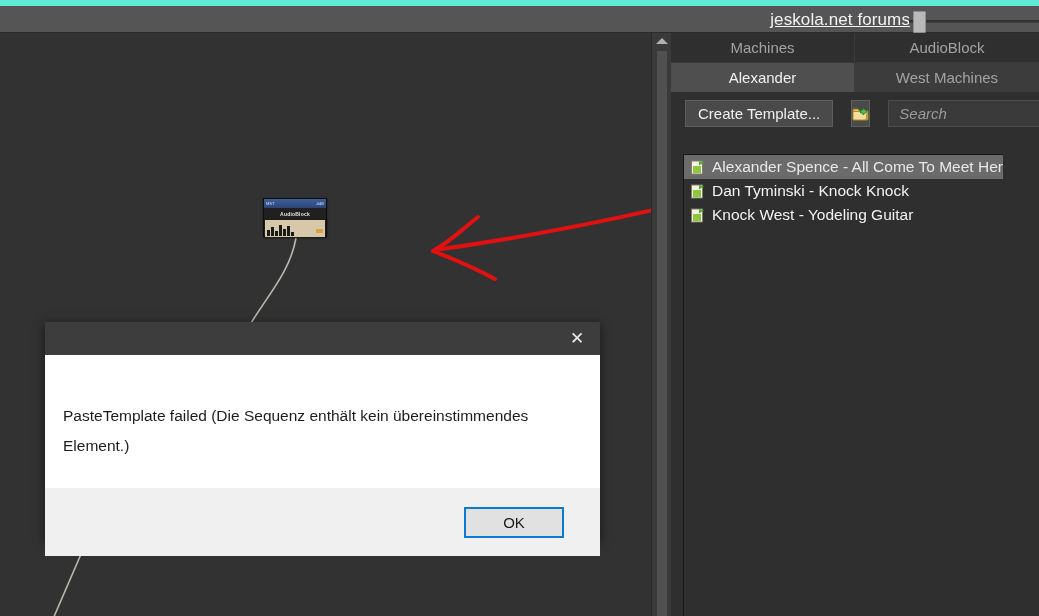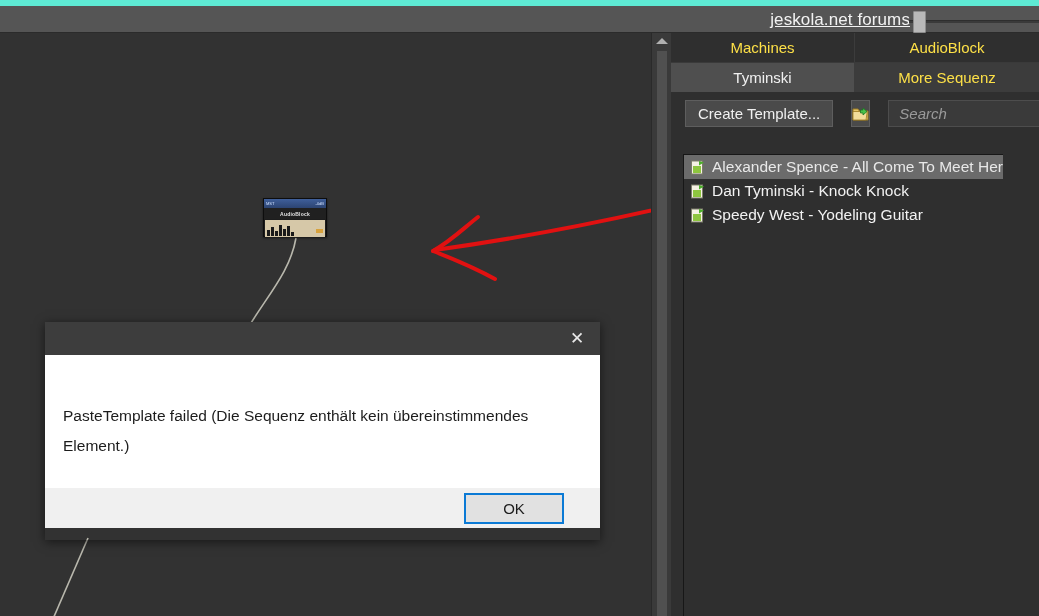--- a/index.html
+++ b/index.html
@@ -116,21 +116,21 @@
     position: absolute; left: 671px; top: 33px;
     width: 368px; height: 583px;
     background: #2f2f2f;
   }
   .tabrow { display: flex; width: 100%; }
   .tab {
     flex: 1 1 50%;
     height: 29px;
     display: flex; align-items: center; justify-content: center;
     font-size: 15px;
-    color: #fde047;
+    color: #a3a3a3;
     background: #2f2f2f;
     border-right: 1px solid #3c3c3c;
     cursor: default;
     white-space: nowrap;
   }
   .tab:last-child { border-right: none; }
   .tab.active { background: #4b4b4b; color: #f0f0f0; }
   #tabrow1 { border-bottom: 1px solid #3a3a3a; }
   #tabrow2 .tab { background: #3c3c3c; }
   #tabrow2 .tab.active { background: #4f4f4f; }
@@ -217,21 +217,21 @@
   }
   #dlg-body {
     height: 133px; background: #ffffff;
     padding: 46px 30px 0 18px;
   }
   #dlg-message {
     color: #1c1c1c; font-size: 15.5px; line-height: 30px;
     font-family: "Liberation Sans", sans-serif;
   }
   #dlg-footer {
-    height: 40px; background: #f0f0f0;
+    height: 68px; background: #f0f0f0;
     display: flex; align-items: center; justify-content: flex-end;
     padding-right: 36px;
   }
   #dlg-ok {
     width: 100px; height: 31px;
     background: #e1e1e1;
     border: 2px solid #0b7ad5;
     color: #1c1c1c;
     font-size: 15px;
     font-family: "Liberation Sans", sans-serif;
@@ -289,22 +289,22 @@
   </div>
 
   <div id="right-panel">
 
     <div class="tabrow" id="tabrow1">
       <div class="tab">Machines</div>
       <div class="tab">AudioBlock</div>
     </div>
 
     <div class="tabrow" id="tabrow2">
-      <div class="tab active">Tyminski</div>
-      <div class="tab">More Sequenz</div>
+      <div class="tab active">Alexander</div>
+      <div class="tab">West Machines</div>
     </div>
 
     <div id="tpl-toolbar">
       <div id="create-template-btn">Create Template...</div>
 
       <div id="import-folder-btn">
         <svg width="17" height="16" viewBox="0 0 17 16">
           <path d="M1 3 h5 l1.4 2 H16 v9 H1 Z" fill="#e8c96a" stroke="#9a7a22" stroke-width="1"></path>
           <path d="M1 5.5 h14.2 l-1.2 8.5 H1 Z" fill="#f2dd9a" stroke="#9a7a22" stroke-width=".8"></path>
           <path d="M11 2 l4 3.5 -4 3.5 v-2 h-2.5 v-3 H11 Z" fill="#49c24a" stroke="#1d7a23" stroke-width=".8"></path>
@@ -333,21 +333,21 @@
           <path d="M9 1 l5 1.5 -5 3 Z" fill="#4cae2c"></path>
         </svg>
         <span>Dan Tyminski - Knock Knock</span>
       </div>
       <div class="tpl-item">
         <svg width="15" height="15" viewBox="0 0 15 15">
           <rect x="1.5" y="1" width="11" height="13" fill="#f6f2e4" stroke="#7d7d6a" stroke-width="1"></rect>
           <rect x="3" y="6" width="8" height="7" fill="#8ec63f"></rect>
           <path d="M9 1 l5 1.5 -5 3 Z" fill="#4cae2c"></path>
         </svg>
-        <span>Speedy West - Yodeling Guitar</span>
+        <span>Knock West - Yodeling Guitar</span>
       </div>
     </div>
   </div>
 
   <div id="dialog">
     <div id="dlg-title">
       <div id="dlg-close">✕</div>
     </div>
     <div id="dlg-body">
       <div id="dlg-message">PasteTemplate failed (Die Sequenz enthält kein übereinstimmendes Element.)</div>

